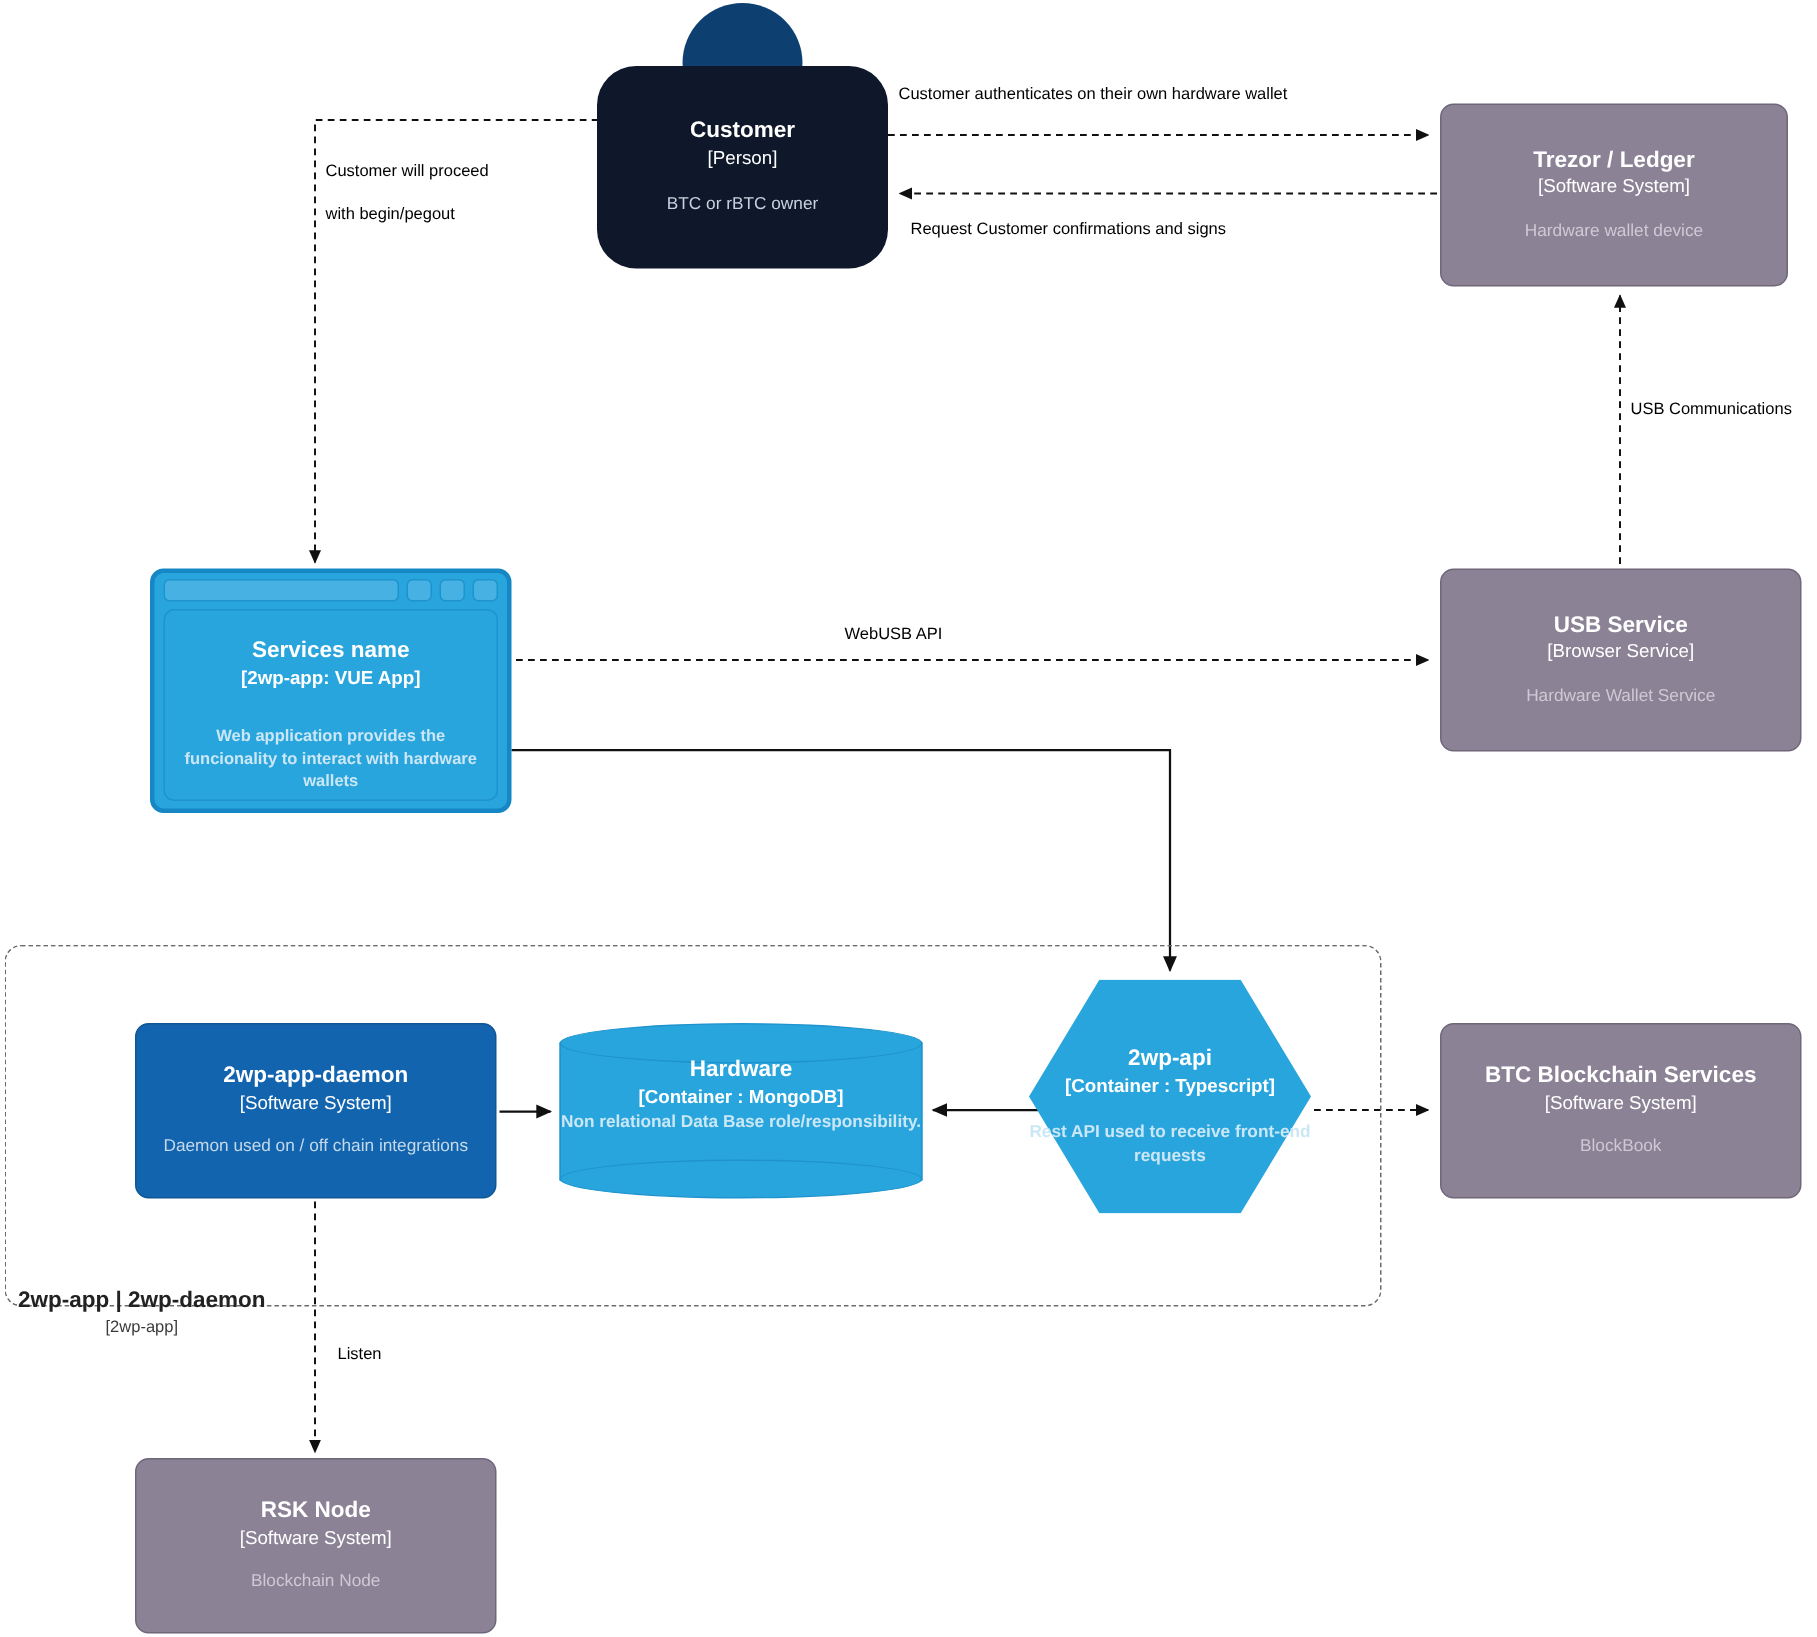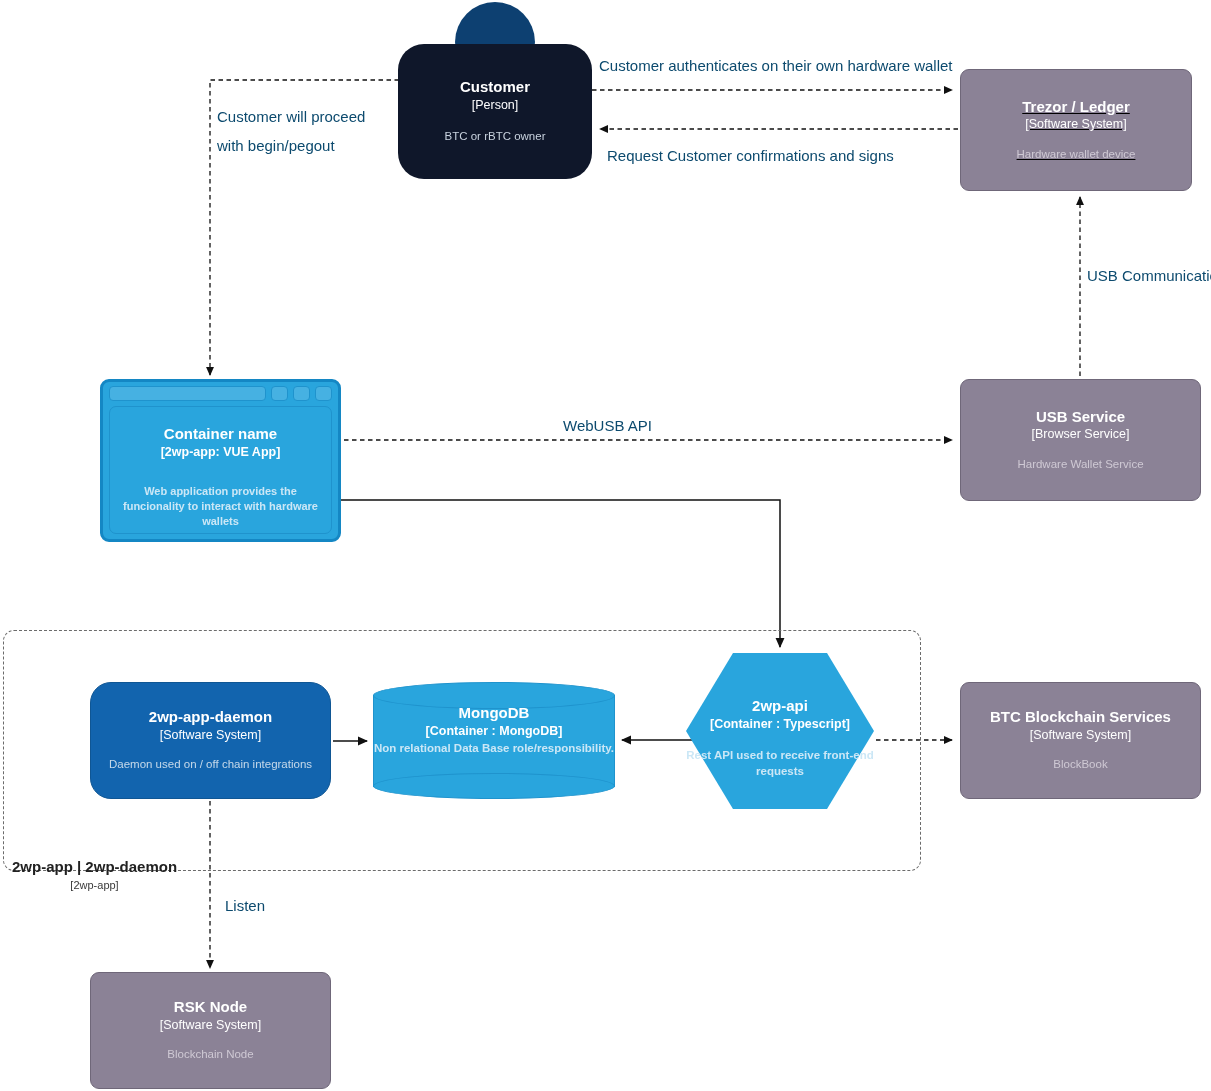--- a/index.html
+++ b/index.html
@@ -262,25 +262,25 @@
     color: #cbe7f6;
     font-weight: bold;
     font-size: 11.5px;
     margin-top: 16px;
     padding: 0 2px;
     line-height: 1.35;
   }
   #api-text .n-tech { font-weight: bold; }
 
   
-  #trezor-node  { left: 960px; top: 69px;  width: 232px; height: 122px; text-decoration: underline; }
+  #trezor-node  { left: 960px; top: 69px;  width: 232px; height: 122px; }
   #usbservice-node { left: 960px; top: 379px; width: 241px; height: 122px; }
   #btcbc-node   { left: 960px; top: 682px; width: 241px; height: 117px; }
   #rsknode-node { left: 90px;  top: 972px; width: 241px; height: 117px; }
-  #daemon-node  { left: 90px;  top: 682px; width: 241px; height: 117px; border-radius: 21px; }
+  #daemon-node  { left: 90px;  top: 682px; width: 241px; height: 117px; }
 
   
   #boundary-box {
     position: absolute;
     left: 3px;
     top: 630px;
     width: 918px;
     height: 241px;
     border: 1.6px dashed #6b6b6b;
     border-radius: 11px;
@@ -302,22 +302,22 @@
   #boundary-label .b-sub {
     font-size: 11px;
     color: #3a3a3a;
     line-height: 1.2;
     margin-top: 3px;
   }
 
   
   .edge-label {
     position: absolute;
-    font-size: 15px;
-    color: #0c4a6e;
+    font-size: 11px;
+    color: #000000;
     line-height: 1.35;
     white-space: nowrap;
   }
   #lbl-authenticates { left: 599px; top: 56px; }
   #lbl-request      { left: 607px; top: 146px; }
   #lbl-proceed-1    { left: 217px; top: 107px; }
   #lbl-proceed-2    { left: 217px; top: 136px; }
   #lbl-usbcomm      { left: 1087px; top: 266px; }
   #lbl-webusb       { left: 563px; top: 416px; }
   #lbl-listen       { left: 225px; top: 896px; }
@@ -407,39 +407,39 @@
 
   <div class="node" id="browser-node">
     <div id="browser-frame"></div>
     <div id="browser-titlebar">
       <div id="browser-urlbar"></div>
       <div class="browser-dot"></div>
       <div class="browser-dot"></div>
       <div class="browser-dot"></div>
     </div>
     <div id="browser-viewport">
-      <div class="n-title">Container name</div>
+      <div class="n-title">Services name</div>
       <div class="n-tech">[2wp-app: VUE App]</div>
       <div class="n-desc">Web application provides the funcionality to interact with hardware wallets</div>
     </div>
   </div>
 
   <div class="node sys-int" id="daemon-node">
     <div class="n-title">2wp-app-daemon</div>
     <div class="n-tech">[Software System]</div>
     <div class="n-desc">Daemon used on / off chain integrations</div>
   </div>
 
   <div class="node" id="mongo-node">
     <div id="mongo-body"></div>
     <div id="mongo-bottom"></div>
     <div id="mongo-sides"></div>
     <div id="mongo-top"></div>
     <div id="mongo-text">
-      <div class="n-title">MongoDB</div>
+      <div class="n-title">Hardware</div>
       <div class="n-tech">[Container : MongoDB]</div>
       <div class="n-desc">Non relational Data Base role/responsibility.</div>
     </div>
   </div>
 
   <div class="node" id="api-node">
     <div id="api-hex"></div>
     <div id="api-text">
       <div class="n-title">2wp-api</div>
       <div class="n-tech">[Container : Typescript]</div>

